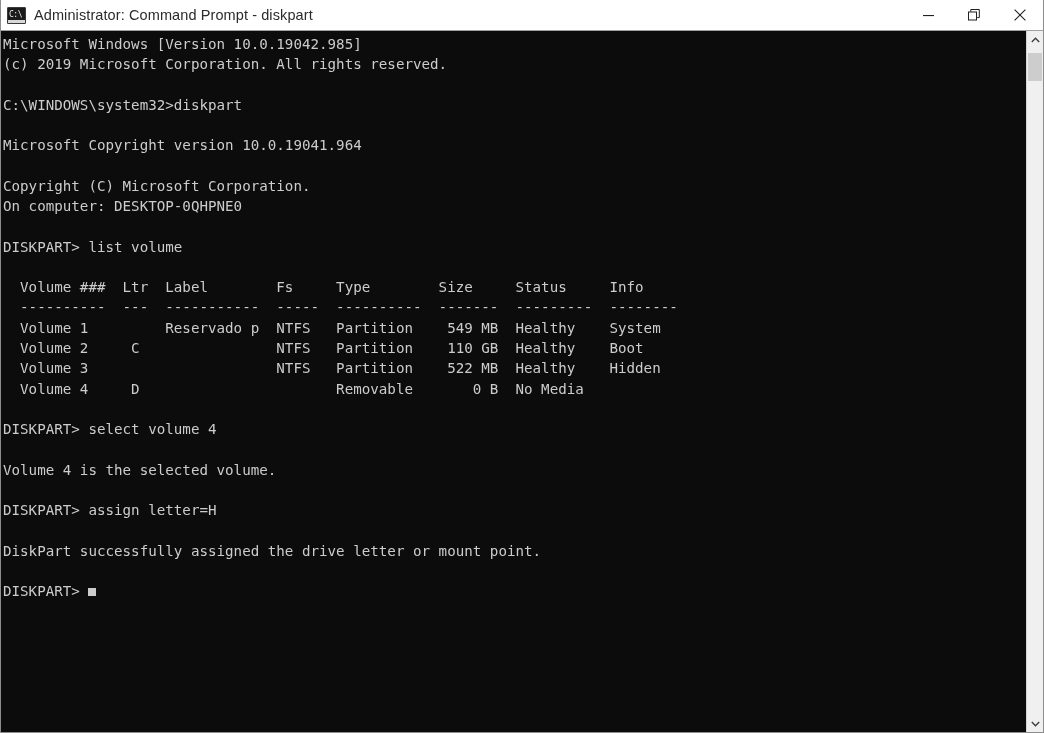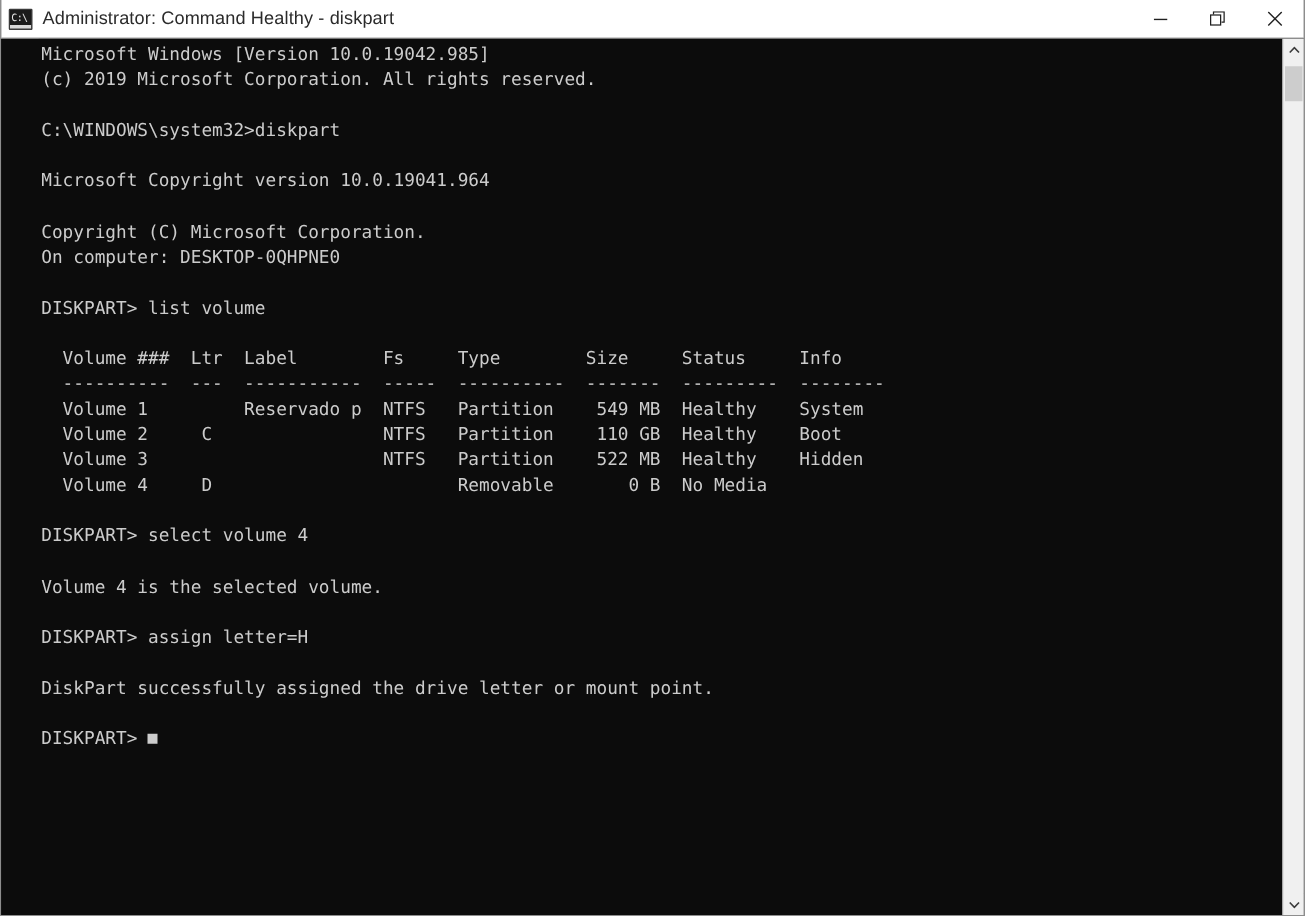--- a/index.html
+++ b/index.html
@@ -91,21 +91,20 @@
   }
   .winbtn svg { display: block; }
 
   
   .console-area {
     position: relative;
     flex: 1 1 auto;
     display: flex;
     background: #0c0c0c;
     overflow: hidden;
-    padding-left: 30px;
   }
   .console {
     position: relative;
     flex: 1 1 auto;
     background: #0c0c0c;
     overflow: hidden;
   }
   .lines {
     position: absolute;
     left: 2px;
@@ -167,21 +166,21 @@
 </head>
 <body>
 
 <div class="window">
 
   <div class="titlebar">
     <div class="title-icon">
       <span class="glyph">C:\</span>
       <span class="barline"></span>
     </div>
-    <span class="title-text">Administrator: Command Healthy - diskpart</span>
+    <span class="title-text">Administrator: Command Prompt - diskpart</span>
     <span class="titlebar-spacer"></span>
 
     <div class="winbtns">
       <div class="winbtn">
         <svg width="11" height="11" viewBox="0 0 11 11">
           <rect x="0" y="5" width="11" height="1.1" fill="#202020"></rect>
         </svg>
       </div>
       <div class="winbtn">
         <svg width="12" height="12" viewBox="0 0 12 12">

